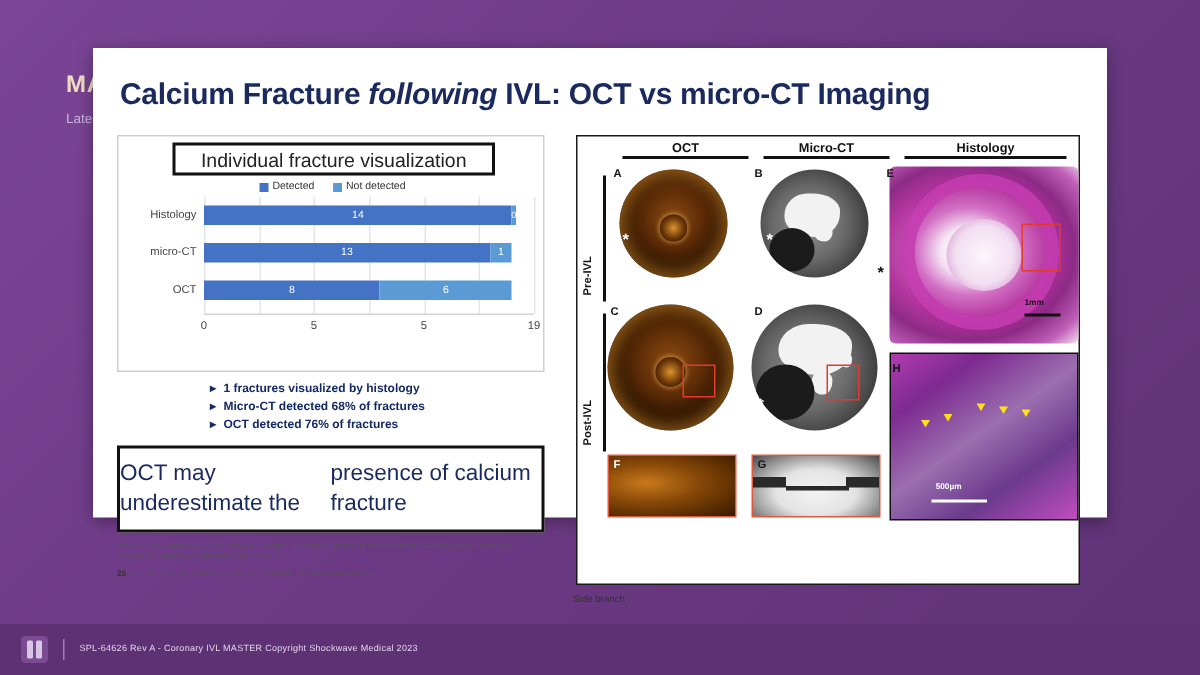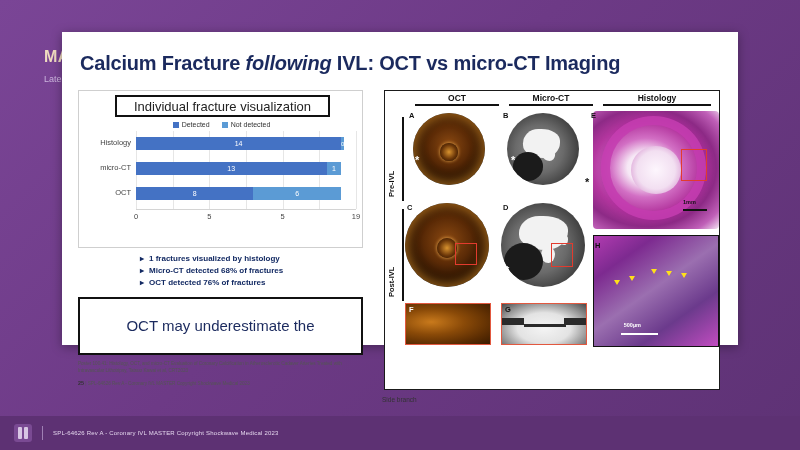--- a/index.html
+++ b/index.html
@@ -234,20 +234,21 @@
           <span class="btxt">Micro-CT detected 68% of fractures</span>
         </div>
         <div class="bullet">
           <span class="dot">▸</span>
           <span class="btxt">OCT detected 76% of fractures</span>
         </div>
       </div>
 
       <div class="callout">
         <div>OCT may underestimate the</div>
+        <div>presence of calcium fracture</div>
       </div>
 
       <div class="cite">Poster 100.41: Histology, OCT, and micro-CT Evaluation of Coronary Calcification in Atherosclerotic Cadaver Arteries Treated with Intravascular Lithotripsy, Tatsuo Kawai et al, CRT2023</div>
       <div class="slidenum">
         <b>25</b>
         <span>| SPL-64626 Rev A - Coronary IVL MASTER  Copyright Shockwave Medical 2023</span>
       </div>
     </div>
 
     <div class="fig">

